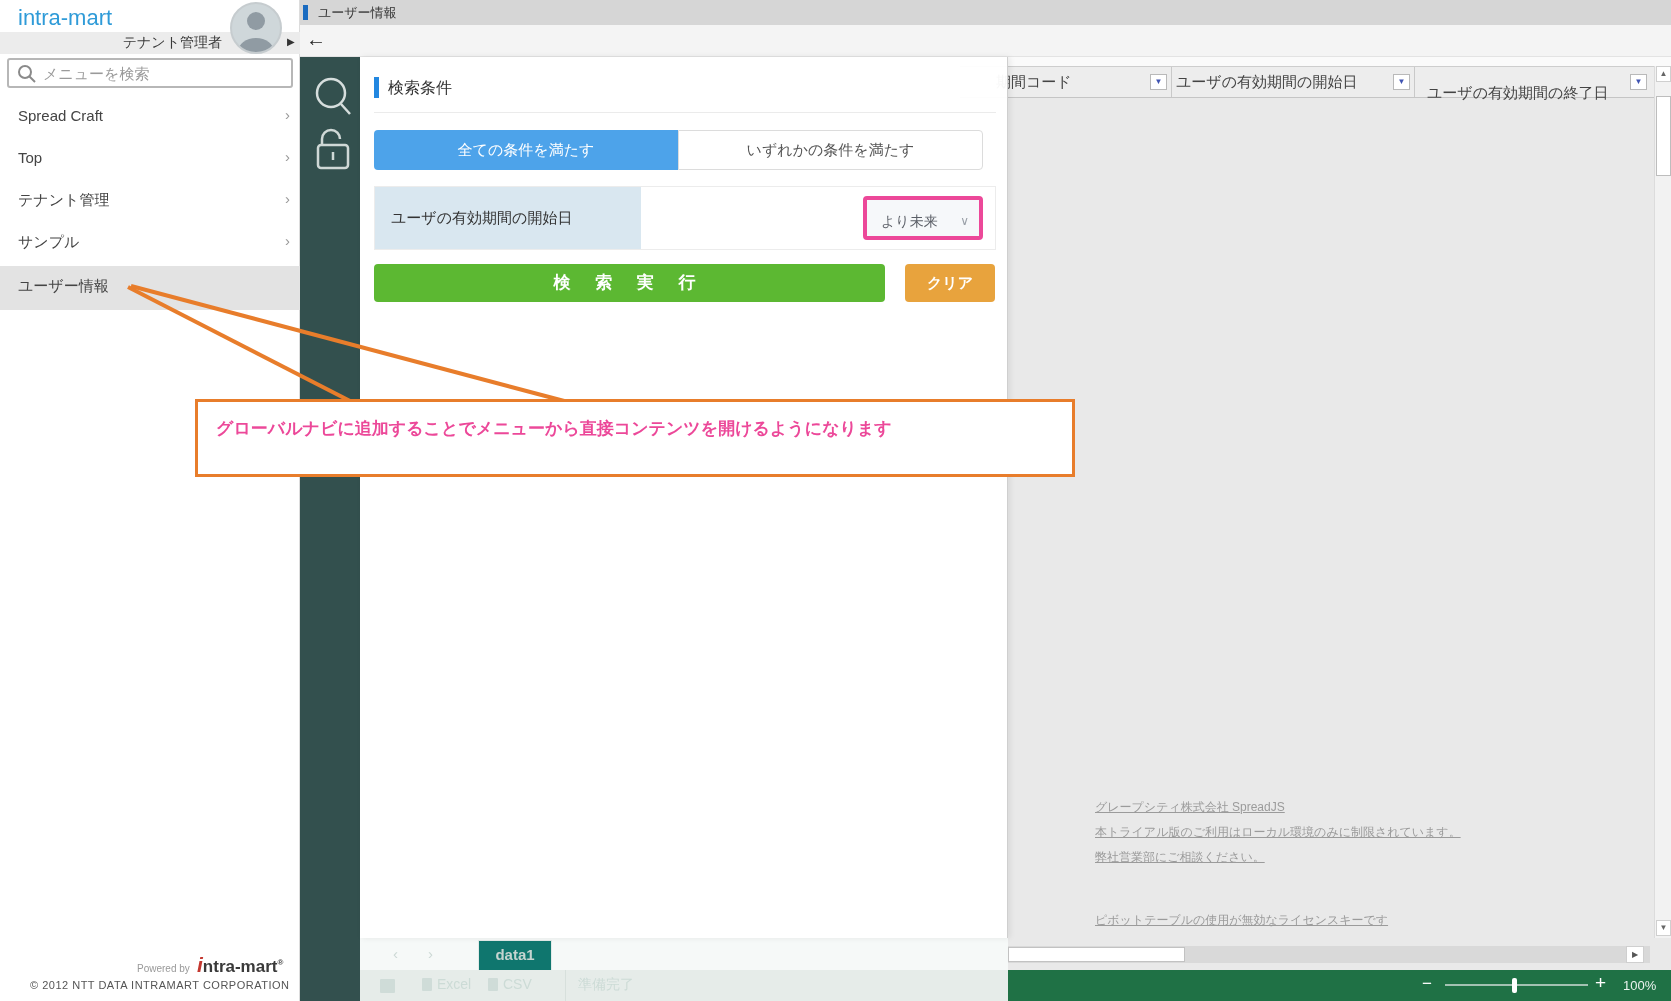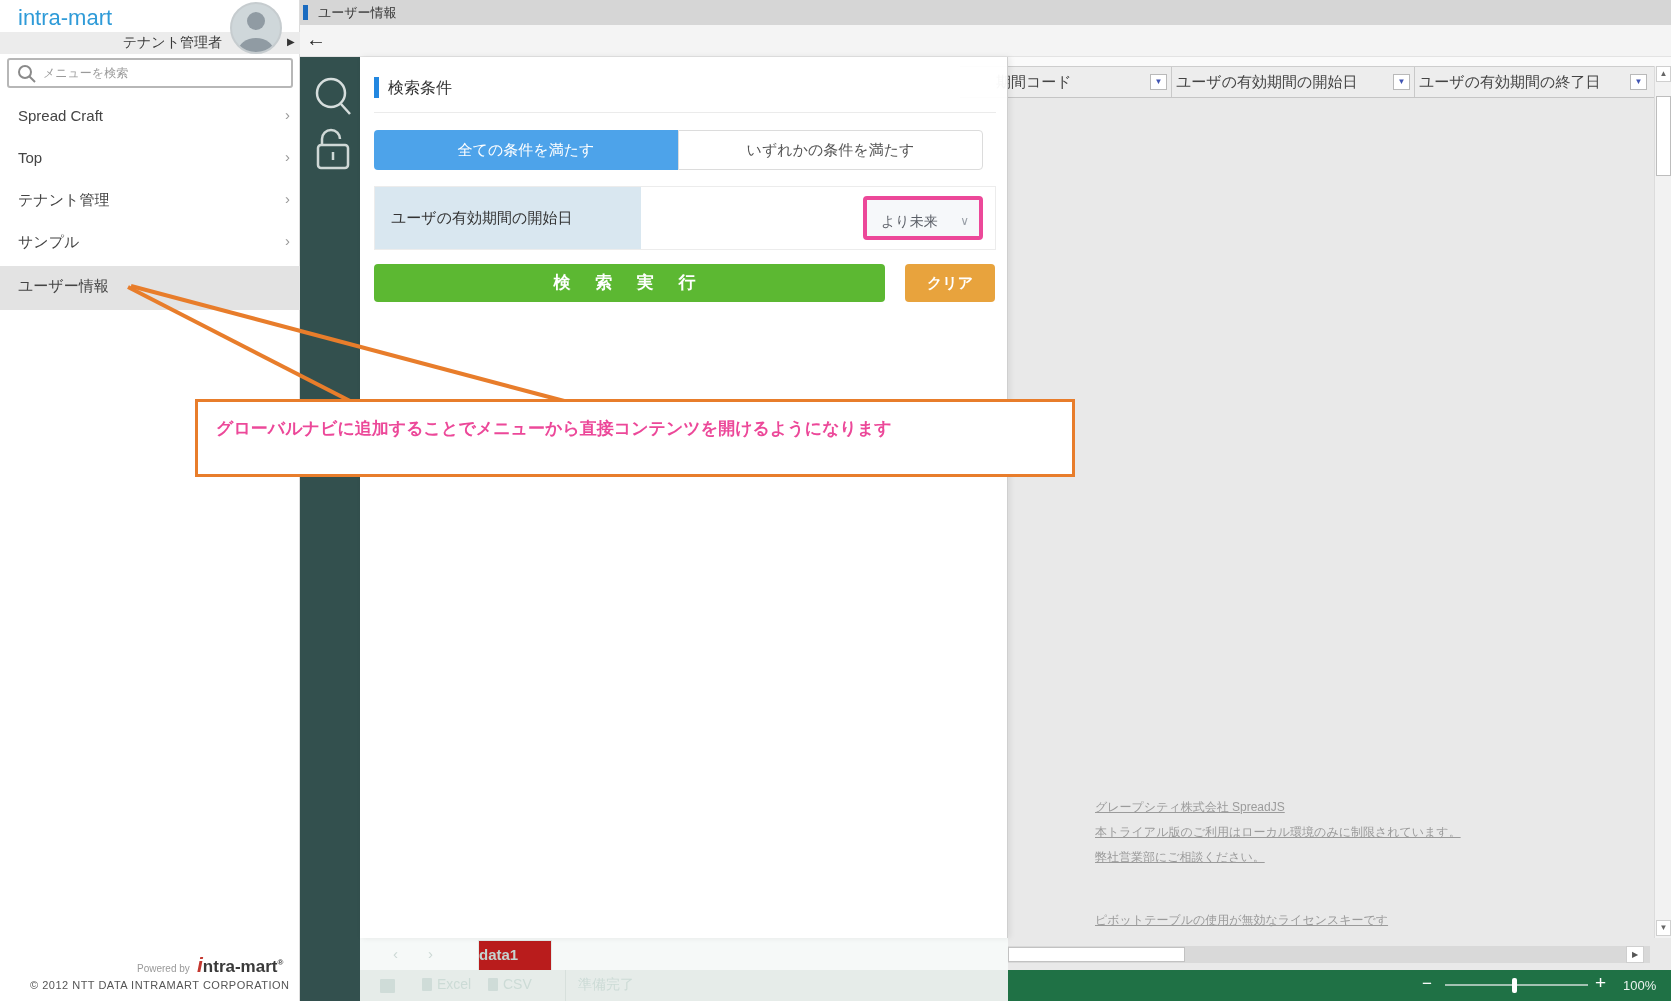--- a/index.html
+++ b/index.html
@@ -26,21 +26,21 @@
   .fbtn{position:absolute;width:17px;height:16px;background:#fff;border:1px solid #b9b9b9;font-size:8px;color:#4054b2;text-align:center;line-height:14px;cursor:pointer;}
   .body-lic{position:absolute;font-size:12px;line-height:25px;color:#9b9b9b;white-space:nowrap;text-decoration:underline;}
 
   .vscroll{position:absolute;left:1294px;top:9px;width:17px;height:872px;background:#f2f2f2;border-left:1px solid #dcdcdc;}
   .sbtn{position:absolute;left:1px;width:15px;height:16px;background:#fff;border:1px solid #cfcfcf;font-size:8px;color:#666;text-align:center;line-height:14px;cursor:pointer;}
   .vthumb{position:absolute;left:1px;top:30px;width:15px;height:80px;background:#fff;border:1px solid #bdbdbd;}
 
   .tabrow{position:absolute;left:0;top:881px;width:1311px;height:32px;}
   .tabrow .leftseg{position:absolute;left:0;top:0;width:648px;height:32px;background:#f6f9f8;}
   .navglyph{position:absolute;top:7px;font-size:15px;color:#ccd8d5;cursor:pointer;}
-  .sheettab{position:absolute;left:118px;top:2px;width:74px;height:30px;background:#b91c1c;border:1px solid #e2eae8;border-bottom:none;color:#c5d4d0;font-weight:bold;font-size:15px;text-align:left;line-height:28px;cursor:pointer;}
+  .sheettab{position:absolute;left:118px;top:2px;width:74px;height:30px;background:#0f766e;border:1px solid #e2eae8;border-bottom:none;color:#c5d4d0;font-weight:bold;font-size:15px;text-align:center;line-height:28px;cursor:pointer;}
   .hscrolltrack{position:absolute;left:648px;top:8px;width:642px;height:17px;background:#d9d9d9;}
   .hthumb{position:absolute;left:0;top:1px;width:177px;height:15px;background:#fff;border:1px solid #c2c2c2;}
   .hbtn{position:absolute;left:618px;top:0px;width:18px;height:17px;background:#fff;border:1px solid #cfcfcf;font-size:8px;color:#555;text-align:center;line-height:15px;cursor:pointer;}
   .corner{position:absolute;left:1290px;top:0;width:21px;height:32px;background:#e9e9e9;}
 
   .greenbar{position:absolute;left:0;top:913px;width:1311px;height:31px;}
   .greenbar .faded{position:absolute;left:0;top:0;width:648px;height:31px;background:#e6ece9;}
   .greenbar .full{position:absolute;left:648px;top:0;width:663px;height:31px;background:#1f7145;}
   .fadeditem{position:absolute;color:#ccdbd6;font-size:14px;top:6px;cursor:pointer;}
   .fadedicon{position:absolute;top:8px;width:10px;height:13px;background:#cfdcd8;border-radius:1px;}
@@ -66,21 +66,21 @@
   .btn-clear{position:absolute;left:545px;top:207px;width:90px;height:38px;background:#e8a33d;border-radius:4px;color:#fff;font-size:15px;font-weight:bold;text-align:center;line-height:38px;cursor:pointer;}
 
   
   .sidebar{left:0;top:0;width:300px;height:1001px;background:#fff;border-right:1px solid #dcdcdc;z-index:6;}
   .logo{position:absolute;left:18px;top:5px;font-size:22px;color:#2f9bd8;}
   .rolestrip{position:absolute;left:0;top:32px;width:300px;height:22px;background:#ececec;}
   .roletext{position:absolute;right:78px;top:2px;font-size:14px;color:#3a3a3a;}
   .avatar{position:absolute;left:230px;top:2px;width:52px;height:52px;border-radius:50%;border:2px solid #c6cccf;background:#cfd7da;overflow:hidden;cursor:pointer;}
   .miniarrow{position:absolute;left:287px;top:36px;font-size:10px;color:#333;cursor:pointer;}
   .searchbox{position:absolute;left:7px;top:58px;width:286px;height:30px;border:2px solid #b7b7b7;border-radius:3px;background:#fff;}
-  .searchbox input{position:absolute;left:32px;top:1px;width:245px;height:24px;border:none;outline:none;font-size:12px;color:#444;}
+  .searchbox input{position:absolute;left:32px;top:1px;width:245px;height:24px;border:none;outline:none;font-size:15px;color:#444;}
   .searchbox input::placeholder{color:#9a9a9a;}
   .menuitem{position:absolute;left:0;width:300px;height:42px;cursor:pointer;}
   .menuitem .lbl{position:absolute;left:18px;top:11px;font-size:15px;color:#444;}
   .menuitem .chv{position:absolute;right:10px;top:10px;font-size:15px;color:#999;}
   .menuitem.active{background:#e3e3e3;height:44px;}
   .poweredby{position:absolute;left:137px;top:963px;font-size:10px;color:#999;}
   .footlogo{position:absolute;left:197px;top:953px;font-size:17px;font-weight:bold;color:#3a3a3a;cursor:pointer;}
   .footlogo .red-i{color:#c4372f;font-style:italic;font-size:21px;}
   .footlogo sup{font-size:8px;}
   .copyright{position:absolute;left:30px;top:979px;font-size:11px;color:#555;letter-spacing:0.5px;}
@@ -123,21 +123,21 @@
     <div class="hdr">
       <div class="hcell" style="left:0;width:212px;">
         <div class="htext" style="left:36px;">期間コード</div>
         <div class="fbtn" style="left:190px;top:7px;">▼</div>
       </div>
       <div class="hcell" style="left:212px;width:243px;">
         <div class="htext" style="left:4px;">ユーザの有効期間の開始日</div>
         <div class="fbtn" style="left:221px;top:7px;">▼</div>
       </div>
       <div class="hcell" style="left:455px;width:239px;border-right:none;">
-        <div class="htext" style="left:4px;">ユーザの有効期間の終了日</div>
+        <div class="htext" style="left:12px;margin-top:11px;">ユーザの有効期間の終了日</div>
         <div class="fbtn" style="left:215px;top:7px;">▼</div>
       </div>
     </div>
 
     <div class="body-lic" style="left:735px;top:738px;">
       <div>グレープシティ株式会社 SpreadJS</div>
       <div>本トライアル版のご利用はローカル環境のみに制限されています。</div>
       <div>弊社営業部にご相談ください。</div>
     </div>
     <div class="body-lic" style="left:735px;top:851px;">ピボットテーブルの使用が無効なライセンスキーです</div>

